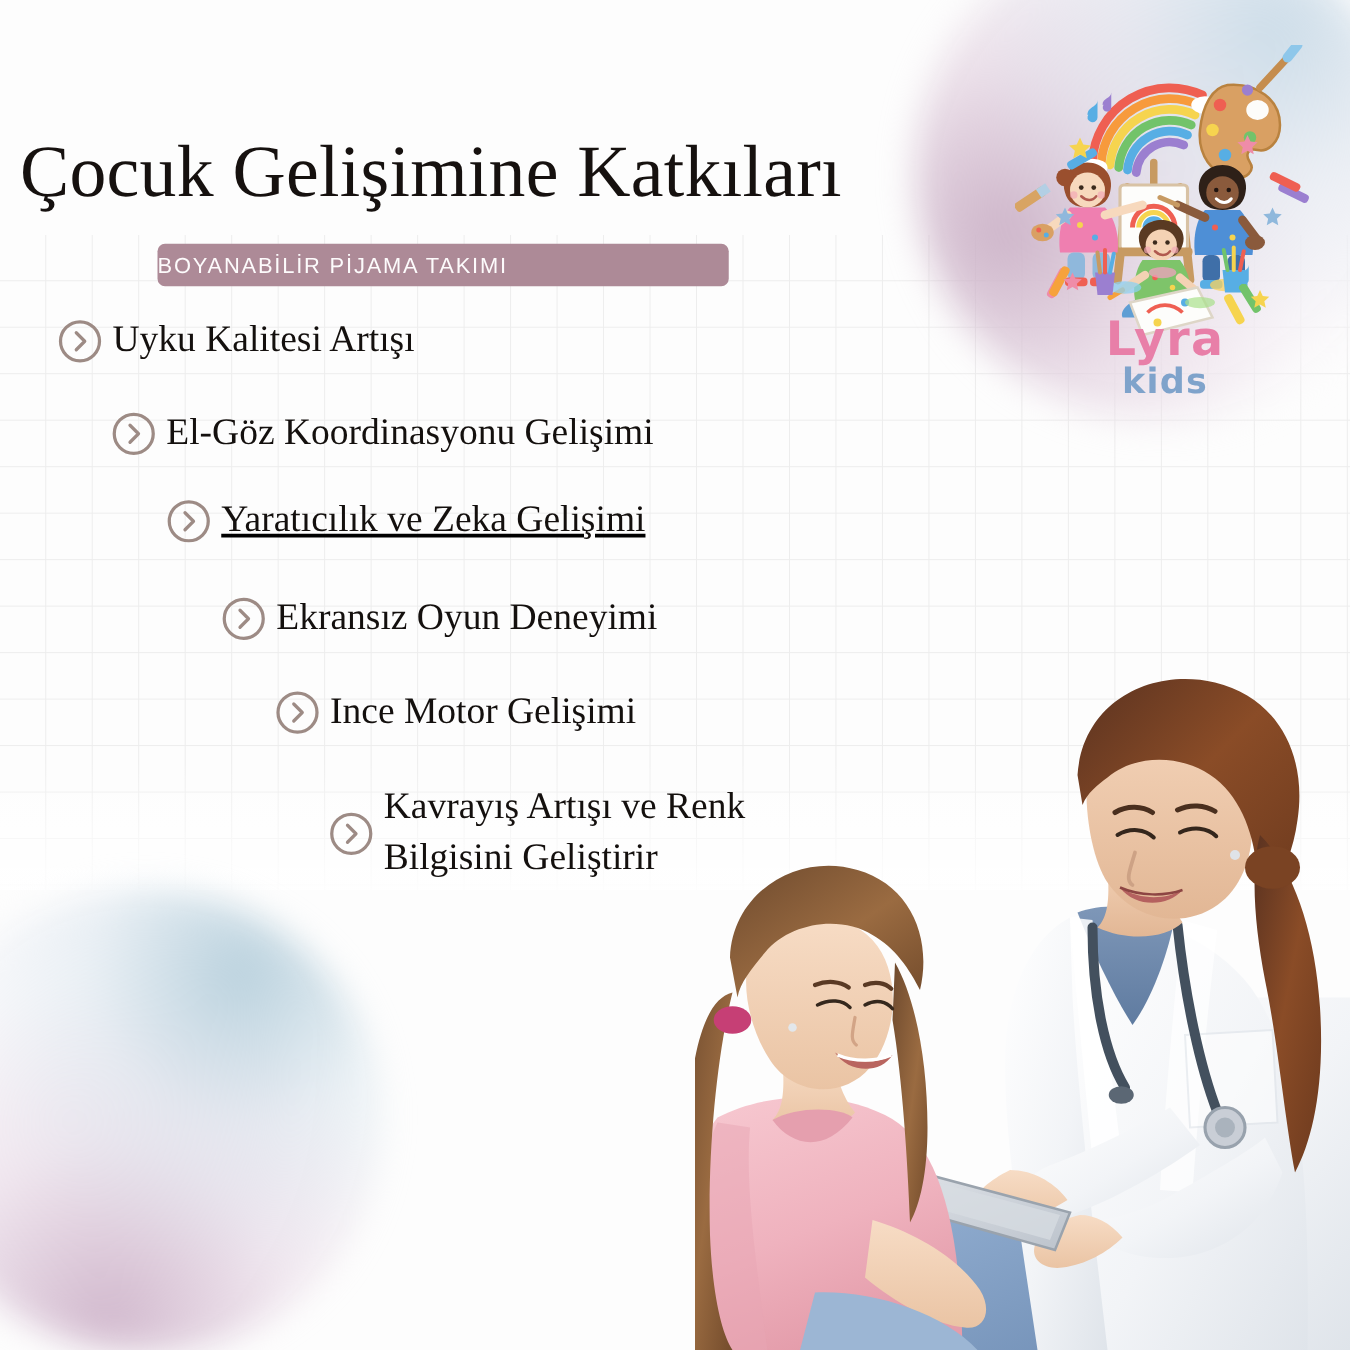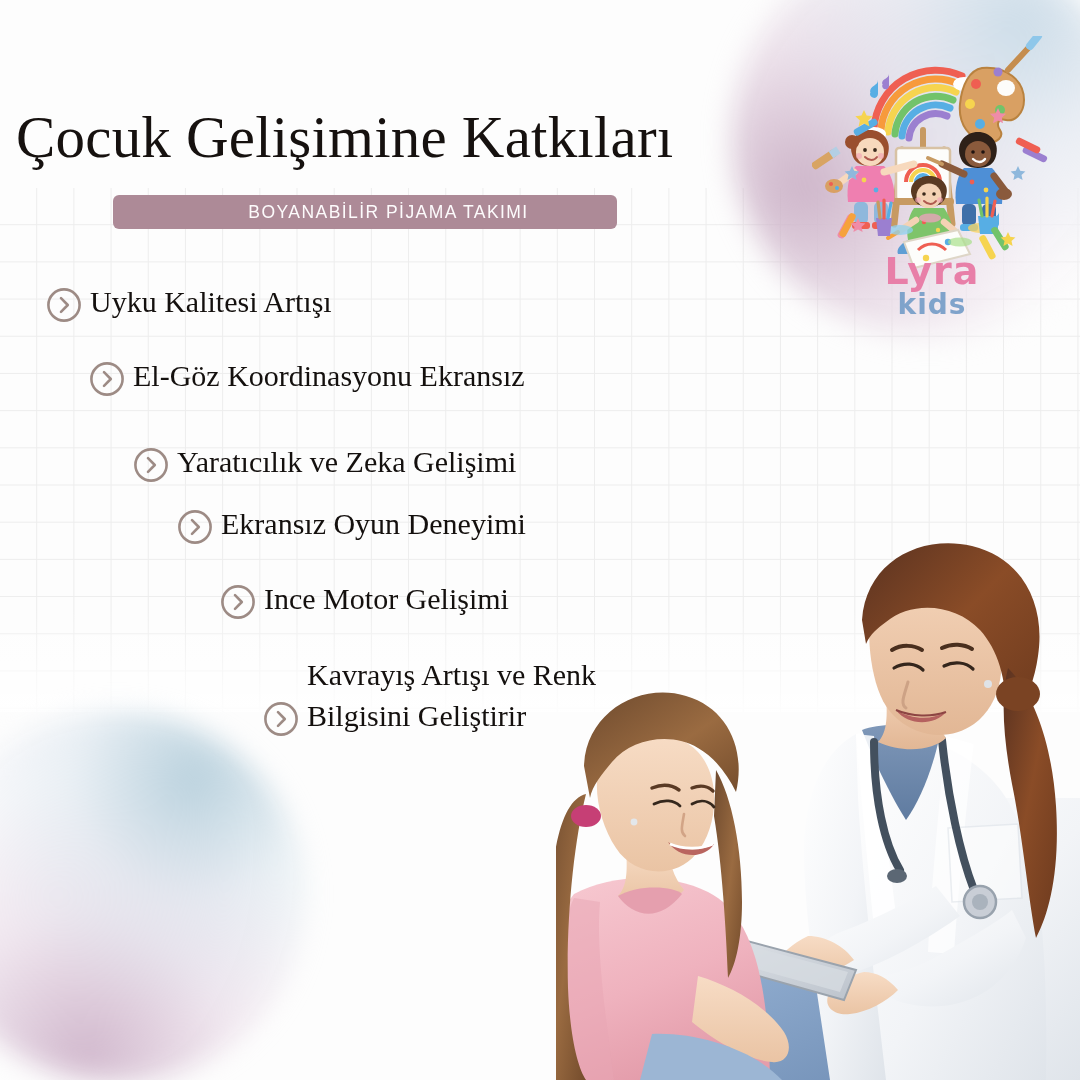--- a/index.html
+++ b/index.html
@@ -49,33 +49,33 @@
   
   .title{
     position:absolute;left:16px;top:108px;z-index:12;
     font-family:"Liberation Serif", serif;
     font-size:59px;line-height:1;font-weight:400;color:#16110f;
     letter-spacing:.2px;white-space:nowrap;
   }
 
   
   .badge{
-    position:absolute;left:113px;top:195px;z-index:12;
+    position:absolute;left:126px;top:195px;z-index:12;
     width:457px;height:34px;border-radius:6px;
     background:#ad8a97;
-    display:flex;align-items:center;justify-content:center;padding-left:47px;
+    display:flex;align-items:center;
   }
   .badge-text{
     color:#fdfbfc;font-size:17.5px;font-weight:400;letter-spacing:1.45px;
     font-family:"Liberation Sans", sans-serif;white-space:nowrap;
   }
 
   
   .benefits{position:absolute;left:0;top:0;width:1080px;height:1080px;z-index:12;}
-  .bitem{position:absolute;display:flex;align-items:flex-end;margin-top:30px;}
+  .bitem{position:absolute;display:flex;align-items:center;}
   .bicon{flex:0 0 auto;width:36px;height:36px;display:block;margin-top:2px;}
   .bicon svg{display:block;}
   .btext{
     font-family:"Liberation Serif", serif;
     font-size:30px;line-height:1.36;color:#14100e;
     margin-left:8px;white-space:pre-line;font-weight:400;
   }
 
   
   .photo{position:absolute;left:556px;top:498px;width:524px;height:582px;z-index:10;}
@@ -235,24 +235,24 @@
       <span class="btext">Uyku Kalitesi Artışı</span>
     </div>
 
     <div class="bitem" style="left:89px;top:326px;">
       <span class="bicon">
         <svg width="36" height="36" viewBox="0 0 36 36">
             <circle cx="18" cy="18" r="15.6" fill="none" stroke="#9d8b85" stroke-width="2.6"></circle>
             <path d="M15 11.2 L21.8 18 L15 24.8" fill="none" stroke="#9d8b85" stroke-width="2.6" stroke-linecap="round" stroke-linejoin="round"></path>
           </svg>
       </span>
-      <span class="btext">El-Göz Koordinasyonu Ekransız</span>
-    </div>
-
-    <div class="bitem" style="left:133px;top:412px;">
+      <span class="btext">El-Göz Koordinasyonu Gelişimi</span>
+    </div>
+
+    <div class="bitem" style="left:133px;top:396px;text-decoration:underline;">
       <span class="bicon">
         <svg width="36" height="36" viewBox="0 0 36 36">
             <circle cx="18" cy="18" r="15.6" fill="none" stroke="#9d8b85" stroke-width="2.6"></circle>
             <path d="M15 11.2 L21.8 18 L15 24.8" fill="none" stroke="#9d8b85" stroke-width="2.6" stroke-linecap="round" stroke-linejoin="round"></path>
           </svg>
       </span>
       <span class="btext">Yaratıcılık ve Zeka Gelişimi</span>
     </div>
 
     <div class="bitem" style="left:220px;top:549px;">

